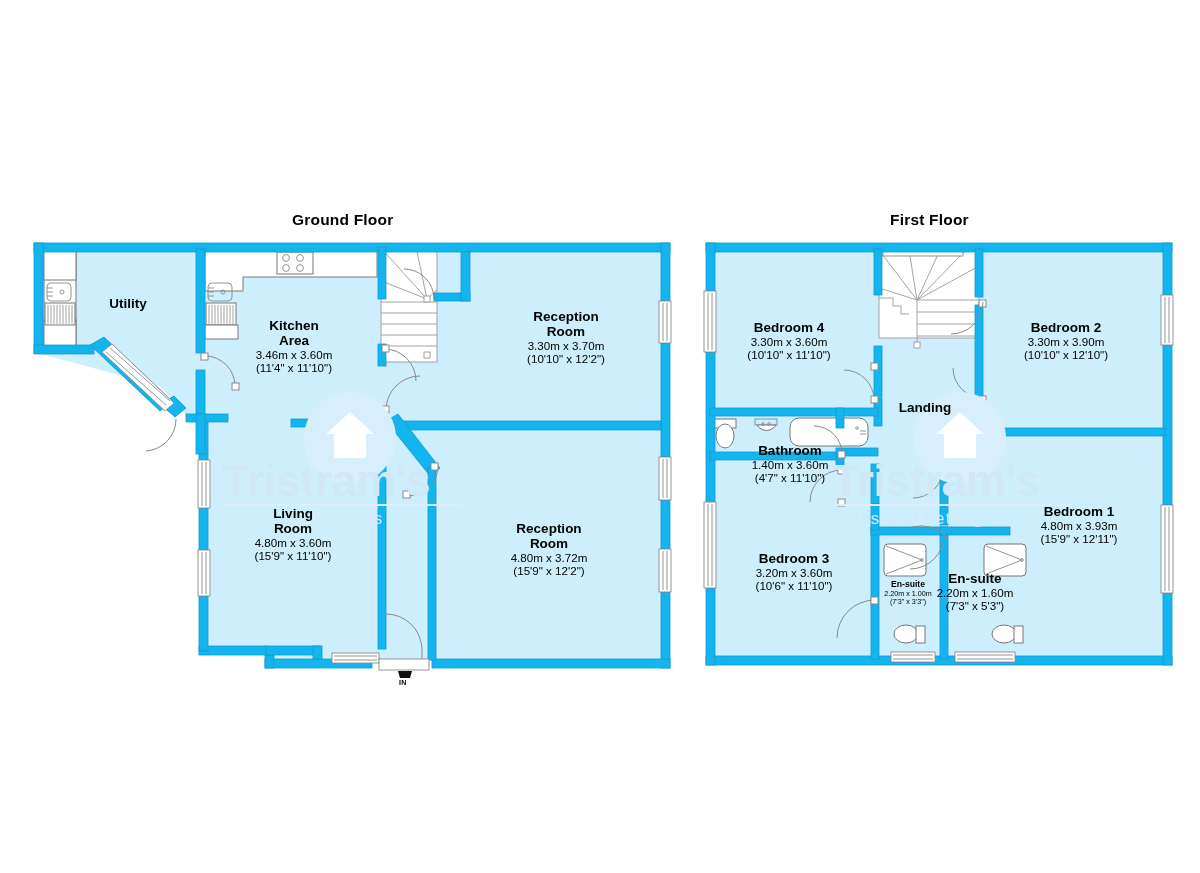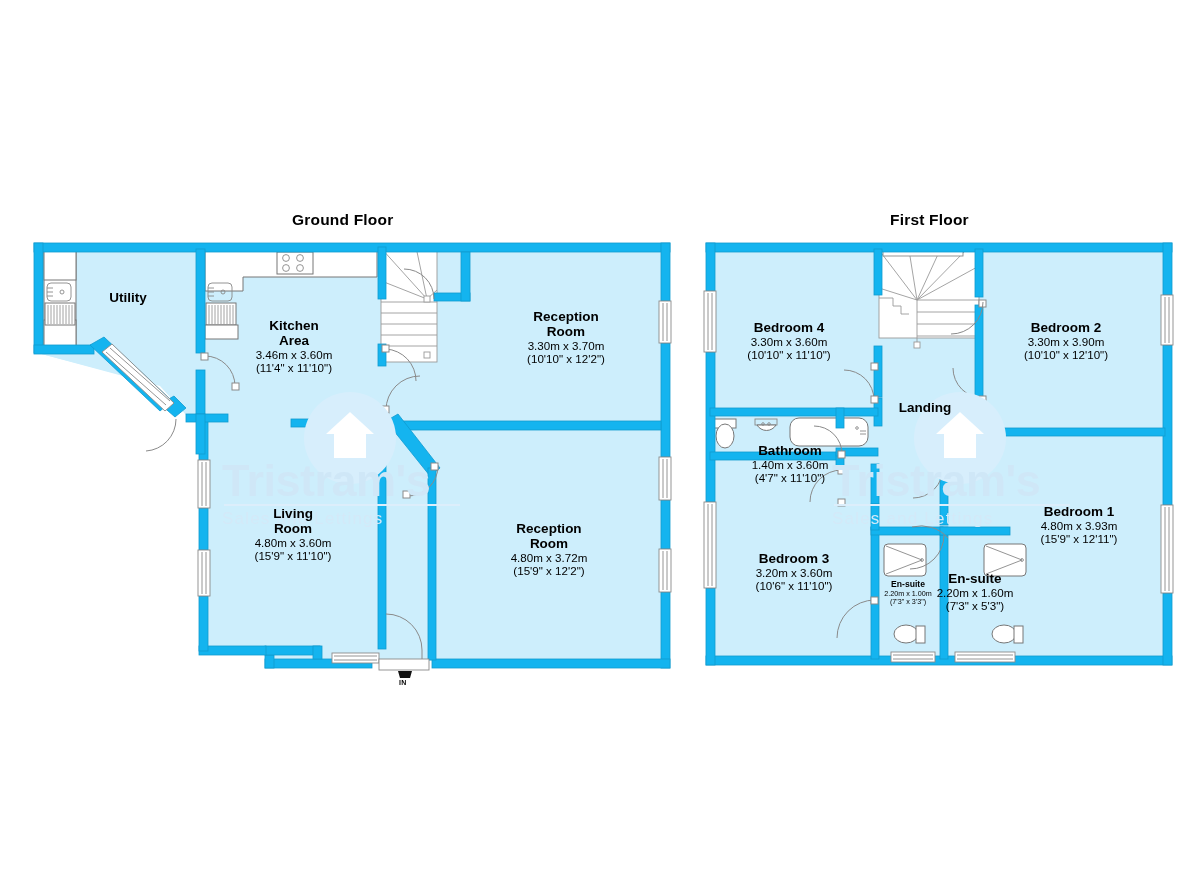--- a/index.html
+++ b/index.html
@@ -421,21 +421,21 @@
       <path d="M46,20 L70,42 L62,42 L62,66 L30,66 L30,42 L22,42 Z" fill="#ffffff"></path>
     </svg>
     <span class="wm-word" style="position:relative;top:64px;">Tristram's</span>
     <div class="wm-rule" style="position:relative;top:64px;"></div>
     <span class="wm-sub" style="position:relative;top:64px;">Sales and Lettings</span>
   </div>
 
   <div class="floor-title" id="gf-title">Ground Floor</div>
   <div class="floor-title" id="ff-title">First Floor</div>
 
-  <div class="room plain" style="left:128px;top:290px;text-align:center;">
+  <div class="room plain" style="left:128px;top:296px;text-align:center;">
     <span class="nm">Utility</span>
   </div>
 
   <div class="room" style="left:294px;top:318px;">
     <span class="nm">Kitchen</span>
     <span class="nm">Area</span>
     <span class="dm">3.46m x 3.60m</span>
     <span class="dm">(11'4" x 11'10")</span>
   </div>
 

